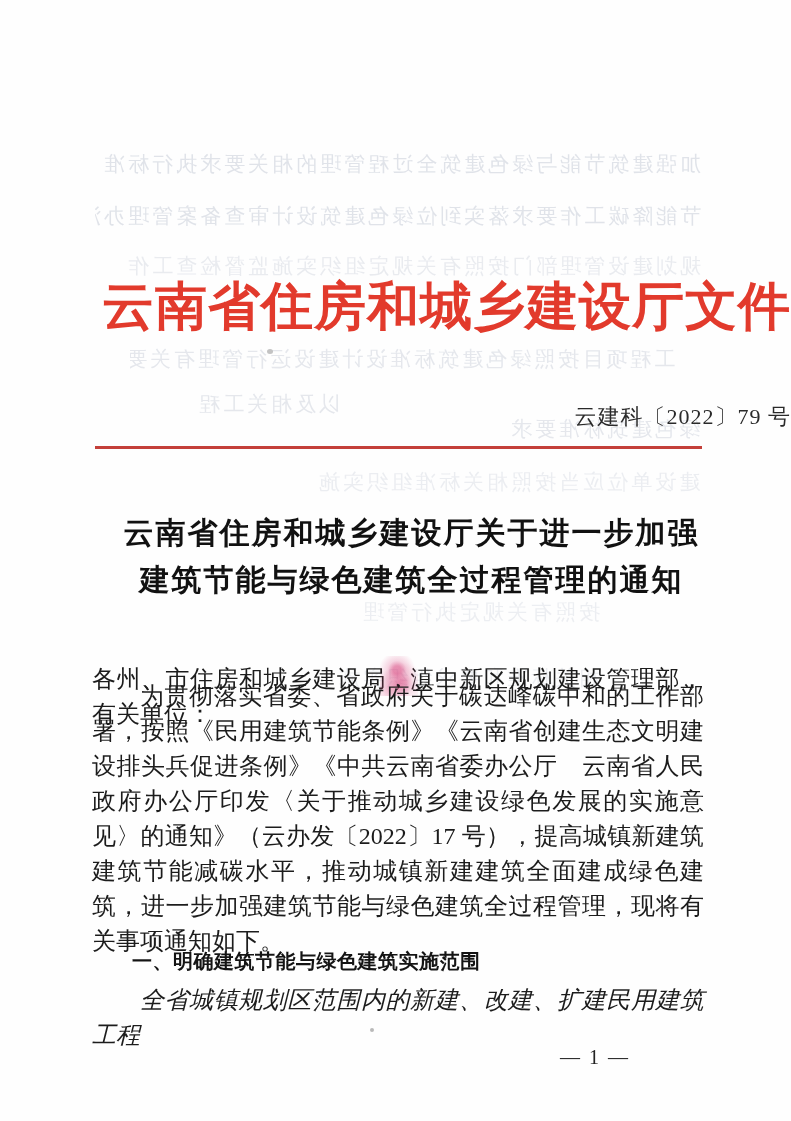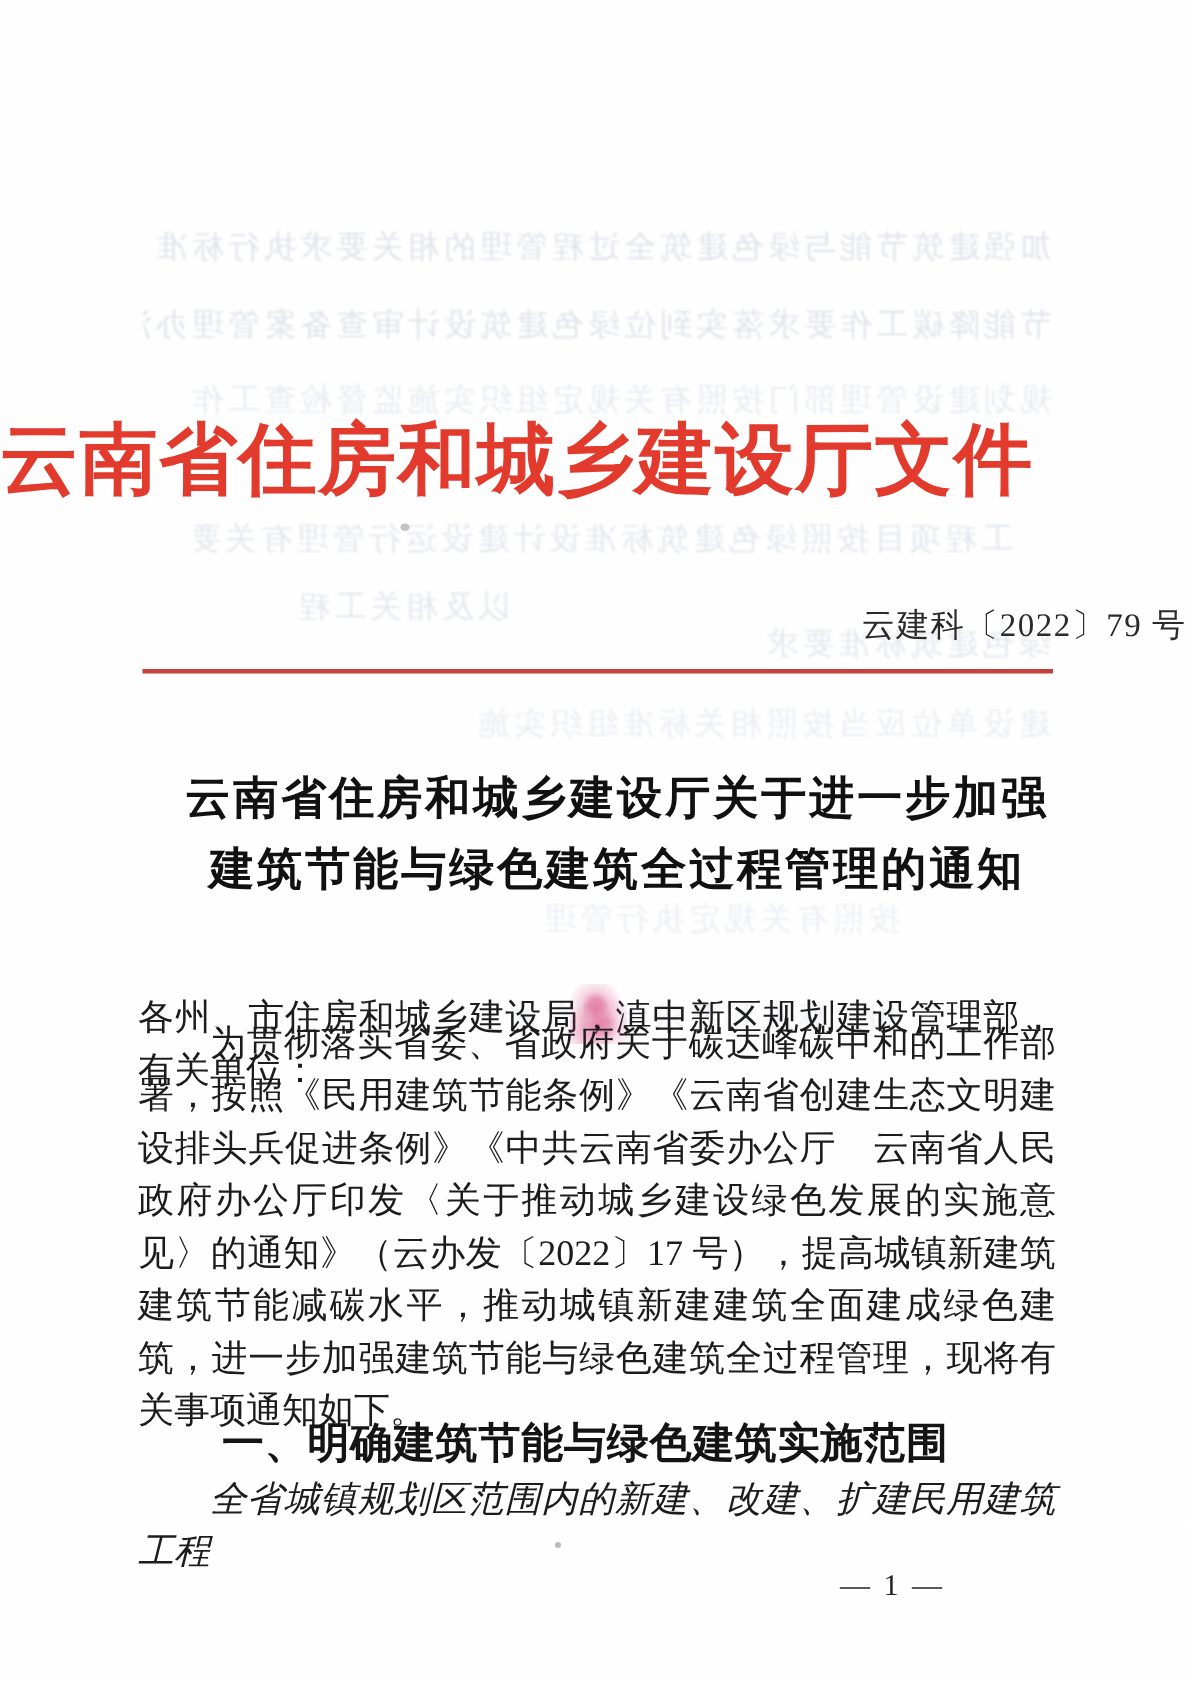--- a/index.html
+++ b/index.html
@@ -8,21 +8,21 @@
     width:791px;height:1121px;
     background:#fefefe;
     overflow:hidden;
     font-family:"Liberation Serif","DejaVu Serif",serif;
     color:#1f1f1f;
   }
 
   
   .doc-header{
     position:absolute;top:272px;left:0;width:791px;
-    text-align:left;
+    text-align:right;
     font-size:52px;font-weight:bold;
     letter-spacing:1px;
     color:#e23a2c;
     font-family:"Liberation Serif","DejaVu Serif",serif;
     white-space:nowrap;
   }
   .doc-number{
     position:absolute;top:402px;left:0;width:791px;
     text-align:right;
     font-size:22px;
@@ -50,21 +50,21 @@
     font-size:24px;
     line-height:35px;
     text-align:justify;
     text-justify:inter-character;
     color:#1c1c1c;
   }
   .addressee{top:662px;}
   .para1{top:679px;text-indent:2em;}
   .sec-heading{
     position:absolute;left:92px;width:612px;top:944px;
-    font-size:28px;line-height:35px;
+    font-size:20px;line-height:35px;
     font-weight:bold;
     font-family:"Liberation Sans","DejaVu Sans",sans-serif;
     text-indent:2em;
     color:#141414;
     letter-spacing:0.5px;
   }
   .sec-text{top:983px;text-indent:2em;font-style:italic;}
 
   .page-number{
     position:absolute;top:1046px;left:560px;width:180px;

